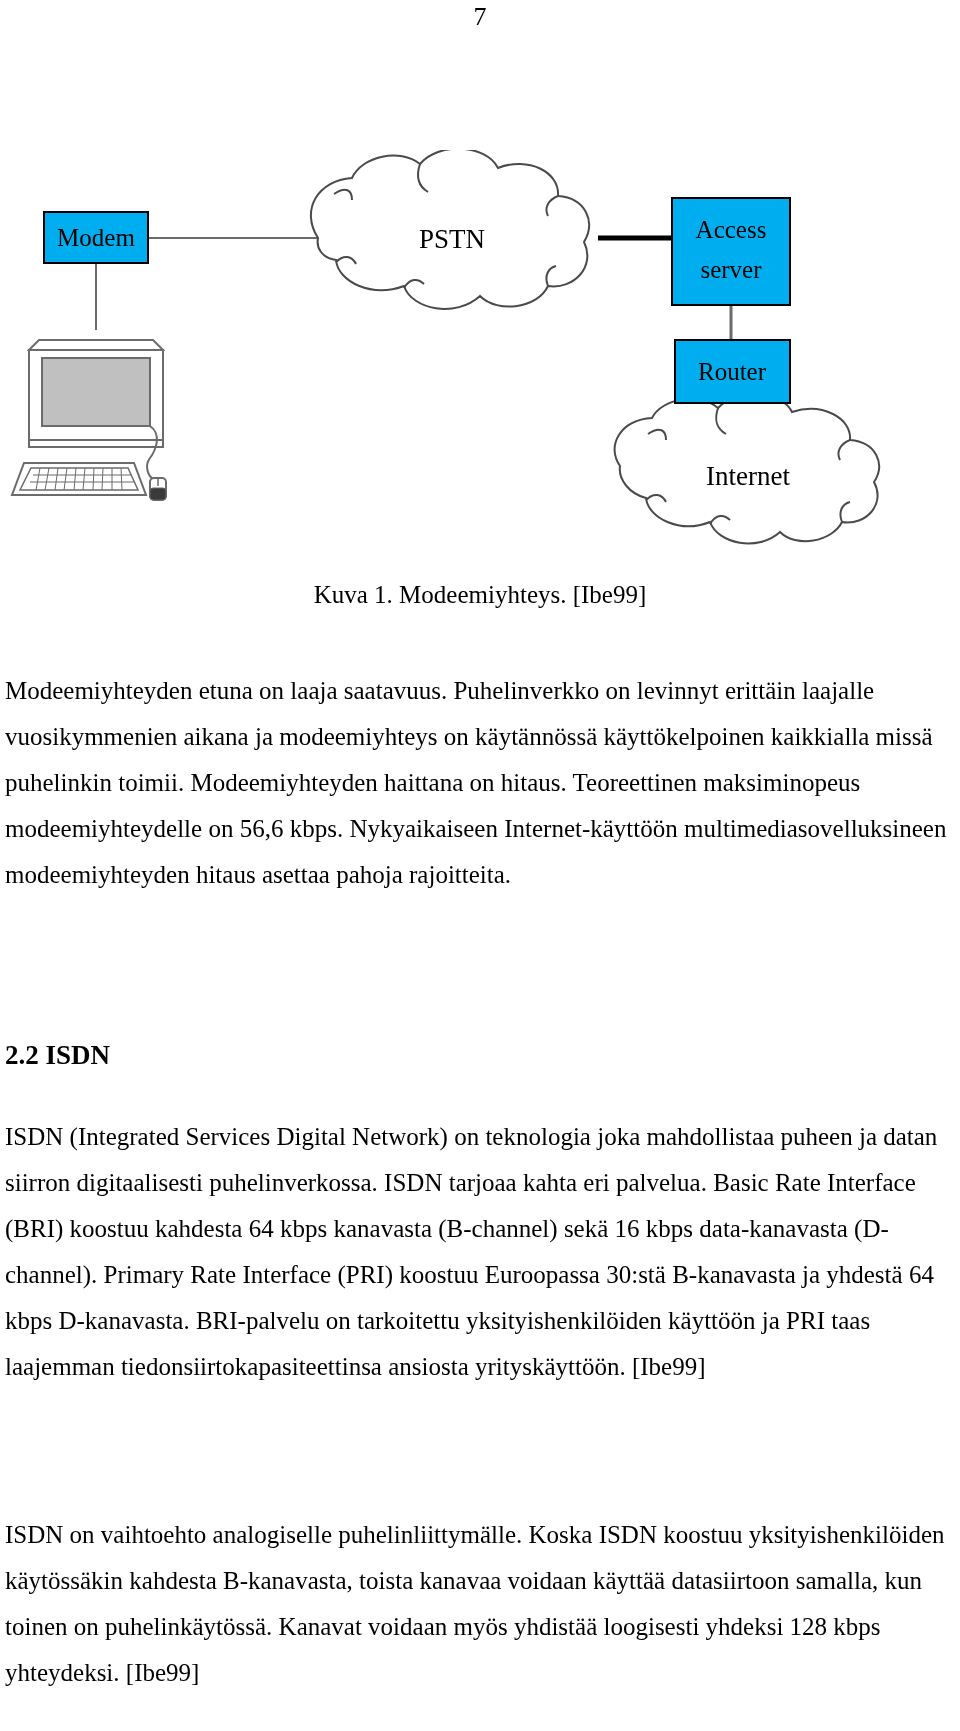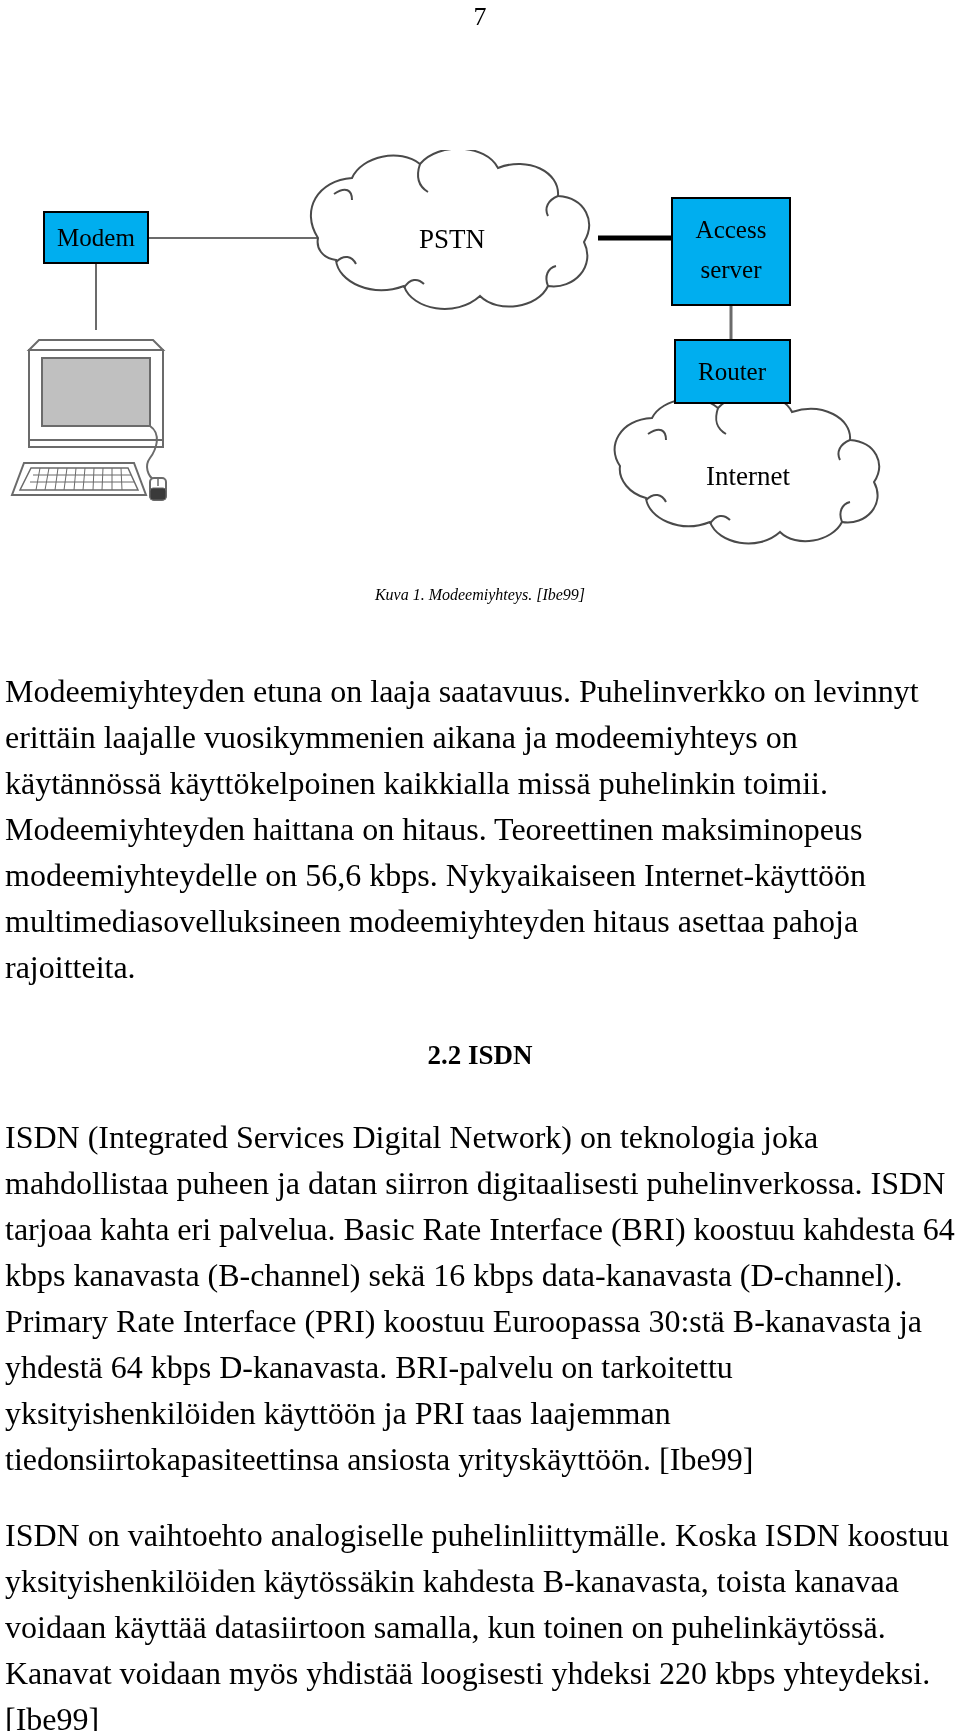--- a/index.html
+++ b/index.html
@@ -48,48 +48,47 @@
     fill: #000000;
   }
 
   
   .figure-caption {
     position: absolute;
     top: 578px;
     left: 0;
     width: 960px;
     text-align: center;
-    font-size: 16px;
+    font-size: 25px;
     line-height: 34px;
-    font-style: italic;
   }
 
   
   .body-col {
     position: absolute;
     left: 5px;
     width: 950px;
   }
   p.para {
     margin: 0 0 0 0;
-    font-size: 32px;
+    font-size: 25px;
     line-height: 46px;
     text-align: justify;
     text-justify: inter-word;
     -webkit-hyphens: none;
     hyphens: none;
   }
   p.para:last-child { text-align: left; }
 
   h2.section-heading {
     margin: 0;
     font-size: 27px;
     line-height: 46px;
     font-weight: bold;
-    text-align: center;
+    text-align: left;
   }
 </style>
 </head>
 <body>
 
 <div class="page-number">7</div>
 
 <div class="figure">
   <svg width="960" height="410" viewBox="0 0 960 410" xmlns="http://www.w3.org/2000/svg">
 
@@ -204,14 +203,14 @@
 
 <div class="body-col" style="top:1032px;">
   <h2 class="section-heading">2.2 ISDN</h2>
 </div>
 
 <div class="body-col" style="top:1114px;">
   <p class="para">ISDN (Integrated Services Digital Network) on teknologia joka mahdollistaa puheen ja datan siirron digitaalisesti puhelinverkossa. ISDN tarjoaa kahta eri palvelua. Basic Rate Interface (BRI) koostuu kahdesta 64 kbps kanavasta (B-channel) sekä 16 kbps data-kanavasta (D-channel). Primary Rate Interface (PRI) koostuu Euroopassa 30:stä B-kanavasta ja yhdestä 64 kbps D-kanavasta. BRI-palvelu on tarkoitettu yksityishenkilöiden käyttöön ja PRI taas laajemman tiedonsiirtokapasiteettinsa ansiosta yrityskäyttöön. [Ibe99]</p>
 </div>
 
 <div class="body-col" style="top:1512px;">
-  <p class="para">ISDN on vaihtoehto analogiselle puhelinliittymälle. Koska ISDN koostuu yksityishenkilöiden käytössäkin kahdesta B-kanavasta, toista kanavaa voidaan käyttää datasiirtoon samalla, kun toinen on puhelinkäytössä. Kanavat voidaan myös yhdistää loogisesti yhdeksi 220 kbps yhteydeksi. [Ibe99]</p>
+  <p class="para">ISDN on vaihtoehto analogiselle puhelinliittymälle. Koska ISDN koostuu yksityishenkilöiden käytössäkin kahdesta B-kanavasta, toista kanavaa voidaan käyttää datasiirtoon samalla, kun toinen on puhelinkäytössä. Kanavat voidaan myös yhdistää loogisesti yhdeksi 128 kbps yhteydeksi. [Ibe99]</p>
 </div>
 
 </body></html>

